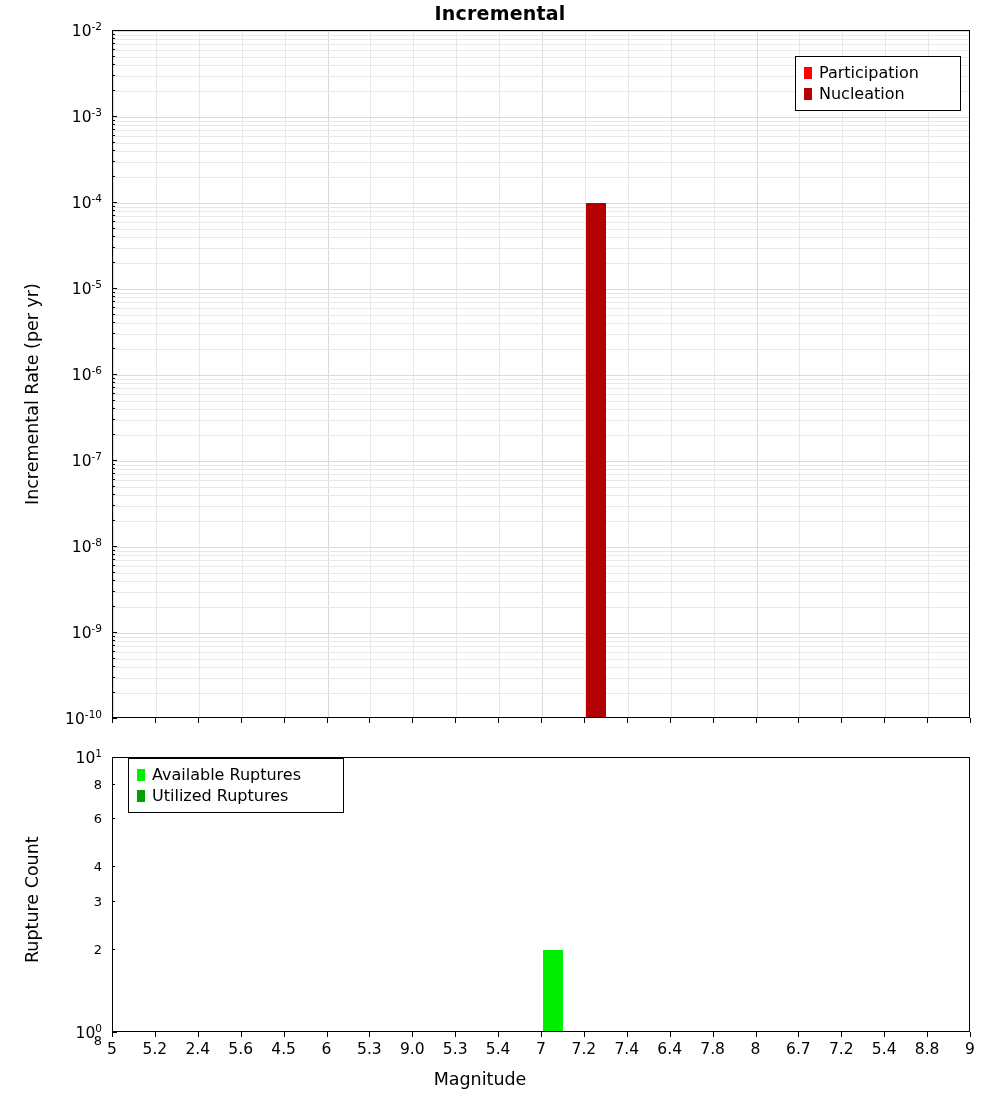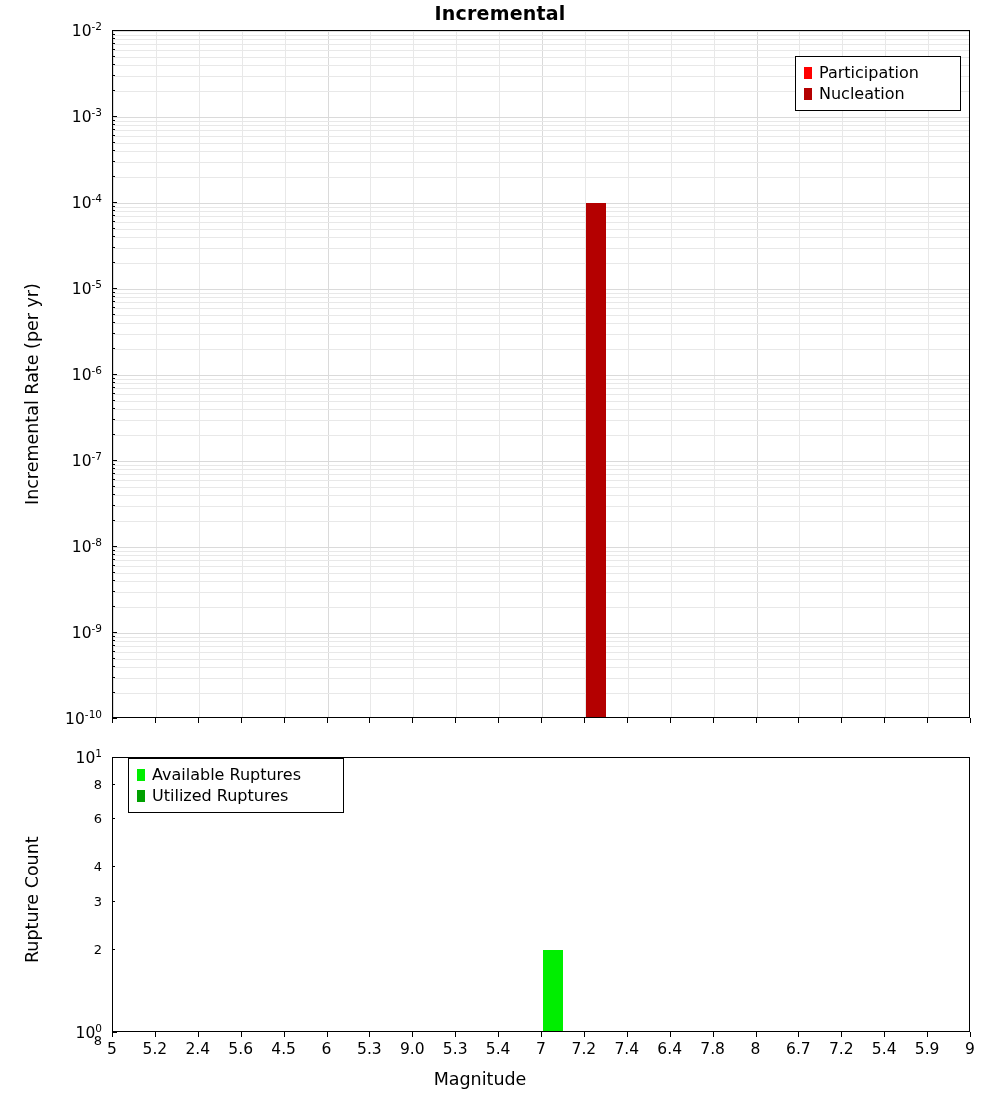--- a/index.html
+++ b/index.html
@@ -416,21 +416,21 @@
       <div class="xlabel-text" style="left:712.6000000000001px; top:1040px;">7.8</div>
       <div class="tick-x" style="left:756px; top:1032px;"></div>
       <div class="xlabel-text" style="left:755.5px; top:1040px;">8</div>
       <div class="tick-x" style="left:798px; top:1032px;"></div>
       <div class="xlabel-text" style="left:798.3999999999999px; top:1040px;">6.7</div>
       <div class="tick-x" style="left:841px; top:1032px;"></div>
       <div class="xlabel-text" style="left:841.3000000000001px; top:1040px;">7.2</div>
       <div class="tick-x" style="left:884px; top:1032px;"></div>
       <div class="xlabel-text" style="left:884.1999999999999px; top:1040px;">5.4</div>
       <div class="tick-x" style="left:927px; top:1032px;"></div>
-      <div class="xlabel-text" style="left:927.1000000000001px; top:1040px;">5.9</div>
+      <div class="xlabel-text" style="left:927.1000000000001px; top:1040px;">8.8</div>
       <div class="tick-x" style="left:970px; top:1032px;"></div>
       <div class="xlabel-text" style="left:970px; top:1040px;">9</div>
       <div class="tick-x" style="left:112px; top:718px;"></div>
       <div class="tick-x" style="left:155px; top:718px;"></div>
       <div class="tick-x" style="left:198px; top:718px;"></div>
       <div class="tick-x" style="left:241px; top:718px;"></div>
       <div class="tick-x" style="left:284px; top:718px;"></div>
       <div class="tick-x" style="left:327px; top:718px;"></div>
       <div class="tick-x" style="left:369px; top:718px;"></div>
       <div class="tick-x" style="left:412px; top:718px;"></div>

